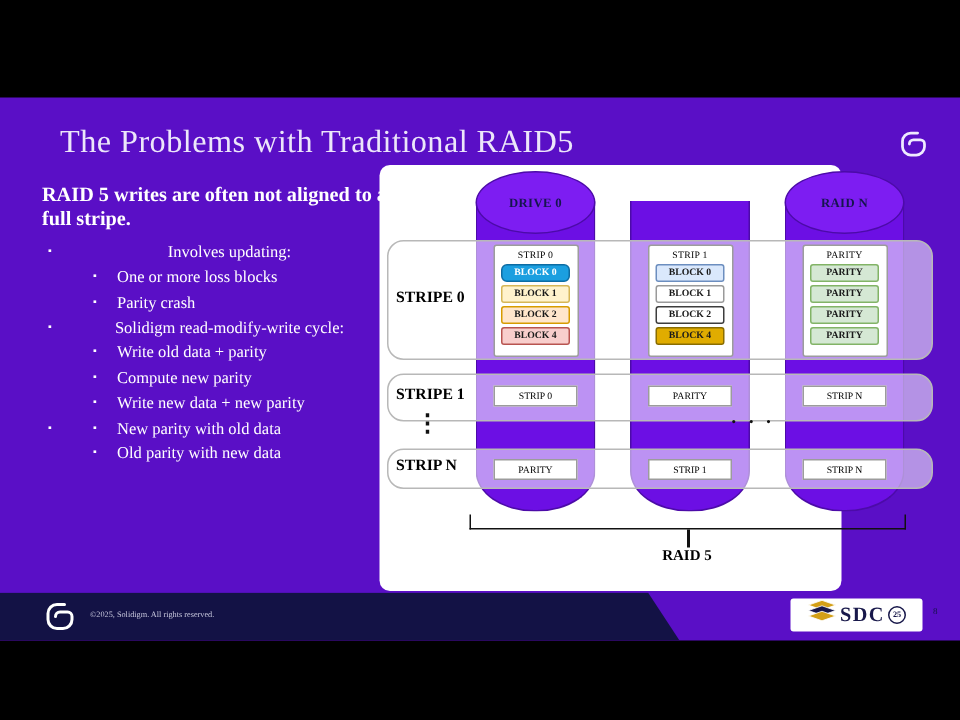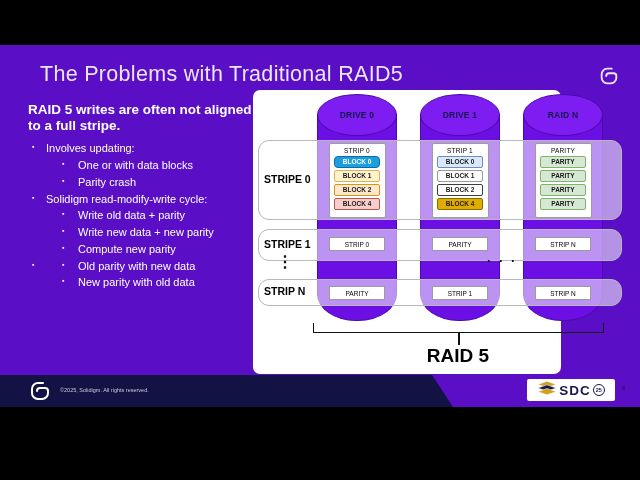--- a/index.html
+++ b/index.html
@@ -1,30 +1,30 @@
 <!DOCTYPE html>
 <html><head>
 <meta charset="utf-8">
 <style>
   html,body{margin:0;padding:0;background:#000;}
   .stage{position:relative;width:640px;height:480px;background:#000;overflow:hidden;
          font-family:"Liberation Sans",sans-serif;}
-  .slide{position:absolute;top:45px;left:0;width:640px;height:362px;background:#5a0fc6;}
+  .slide{position:absolute;top:65px;left:0;width:640px;height:362px;background:#5a0fc6;font-family:Liberation Serif, serif;}
 
   
   .title{position:absolute;left:40px;top:17px;font-size:21.5px;font-weight:300;
          letter-spacing:.3px;color:#ece6fa;}
   .top-logo{position:absolute;right:20px;top:20px;}
 
   
   .left-col{position:absolute;left:28px;top:57px;width:232px;color:#fff;}
   .heading{font-size:13.5px;font-weight:700;line-height:1.16;margin-bottom:9px;}
   #bullet-list{list-style:none;margin:0;padding:0;}
   #bullet-list li{position:relative;font-size:11px;line-height:1.16;margin-bottom:4px;}
-  li.l1{padding-left:18px;}
+  li.l1{padding-left:18px;text-align:center;}
   li.l2{padding-left:50px;}
   .mk{position:absolute;font-size:7px;top:1px;}
   li.l1 .mk{left:4px;}
   li.l2 .mk{left:34px;}
 
   
   .panel{position:absolute;left:253px;top:45px;width:308px;height:284px;
          background:#fff;border-radius:7px;}
   .col0{--cx:104px}.col1{--cx:207px}.col2{--cx:310px}
 
@@ -61,21 +61,21 @@
 
   .vdots{position:absolute;left:24px;top:162px;font-size:16px;font-weight:700;color:#111;}
   .hdots{position:absolute;left:234px;top:163px;font-size:13px;font-weight:700;color:#111;
          letter-spacing:2px;}
 
   .bracket{position:absolute;left:60px;top:233px;width:291px;height:10px;
            border-left:1.5px solid #111;border-right:1.5px solid #111;
            border-bottom:1.5px solid #111;box-sizing:border-box;}
   .bracket-stem{position:absolute;left:205px;top:243px;width:1.5px;height:12px;background:#111;}
   .raid-label{position:absolute;left:160px;top:255px;width:90px;text-align:center;
-              font-size:19px;font-weight:700;color:#000;}
+              font-size:10px;font-weight:700;color:#000;}
 
   
   .footer-navy{position:absolute;left:0;top:330px;width:453px;height:32px;background:#131245;
                -webkit-clip-path:polygon(0 0,432px 0,453px 32px,0 32px);
                clip-path:polygon(0 0,432px 0,453px 32px,0 32px);}
   .footer-logo{position:absolute;left:28px;top:334px;}
   .copyright{position:absolute;left:60px;top:342px;font-size:5.5px;color:#c9c9de;}
   .sdc-box{position:absolute;left:527px;top:334px;width:88px;height:22px;background:#fff;
            border-radius:2px;display:flex;align-items:center;justify-content:center;gap:2px;}
   .sdc-text{font-size:13.5px;font-weight:700;color:#18184a;letter-spacing:1px;}
@@ -94,45 +94,42 @@
     <span class="top-logo">
       <svg width="22" height="22" viewBox="0 0 24 24">
         <path d="M15 4 H10 C6.7 4 4 6.7 4 10 v4 c0 3.3 2.7 6 6 6 h4 c3.3 0 6-2.7 6-6 v-2 c0-1.7-1.3-3-3-3 h-5 c-1.7 0-3 1.3-3 3" fill="none" stroke="#efeaff" stroke-width="2" stroke-linecap="round" stroke-linejoin="round"></path>
       </svg>
     </span>
 
     <div class="left-col">
       <div class="heading">RAID 5 writes are often not aligned to a full stripe.</div>
       <ul id="bullet-list">
           <li class="l1"><span class="mk">▪</span><span>Involves updating:</span></li>
-          <li class="l2"><span class="mk">▪</span><span>One or with data blocks</span></li>
+          <li class="l2"><span class="mk">▪</span><span>One or more loss blocks</span></li>
           <li class="l2"><span class="mk">▪</span><span>Parity crash</span></li>
           <li class="l1"><span class="mk">▪</span><span>Solidigm read-modify-write cycle:</span></li>
           <li class="l2"><span class="mk">▪</span><span>Write old data + parity</span></li>
+          <li class="l2"><span class="mk">▪</span><span>Compute new parity</span></li>
           <li class="l2"><span class="mk">▪</span><span>Write new data + new parity</span></li>
-          <li class="l2"><span class="mk">▪</span><span>Compute new parity</span></li>
           <li class="l1"><span class="mk">▪</span></li>
+          <li class="l2"><span class="mk">▪</span><span>New parity with old data</span></li>
           <li class="l2"><span class="mk">▪</span><span>Old parity with new data</span></li>
-          <li class="l2"><span class="mk">▪</span><span>New parity with old data</span></li>
         </ul>
     </div>
 
     <div class="panel">
       <div id="drives-layer">
           <div class="cyl col0">
             <div class="cyl-body"></div>
             <div class="cyl-top">
               <span class="cyl-label">DRIVE 0</span>
             </div>
           </div>
           <div class="cyl col1">
             <div class="cyl-body"></div>
-            <div class="cyl-top">
-              <span class="cyl-label">DRIVE 1</span>
-            </div>
           </div>
           <div class="cyl col2">
             <div class="cyl-body"></div>
             <div class="cyl-top">
               <span class="cyl-label">RAID N</span>
             </div>
           </div>
         </div>
 
       <div class="band s0"></div>

